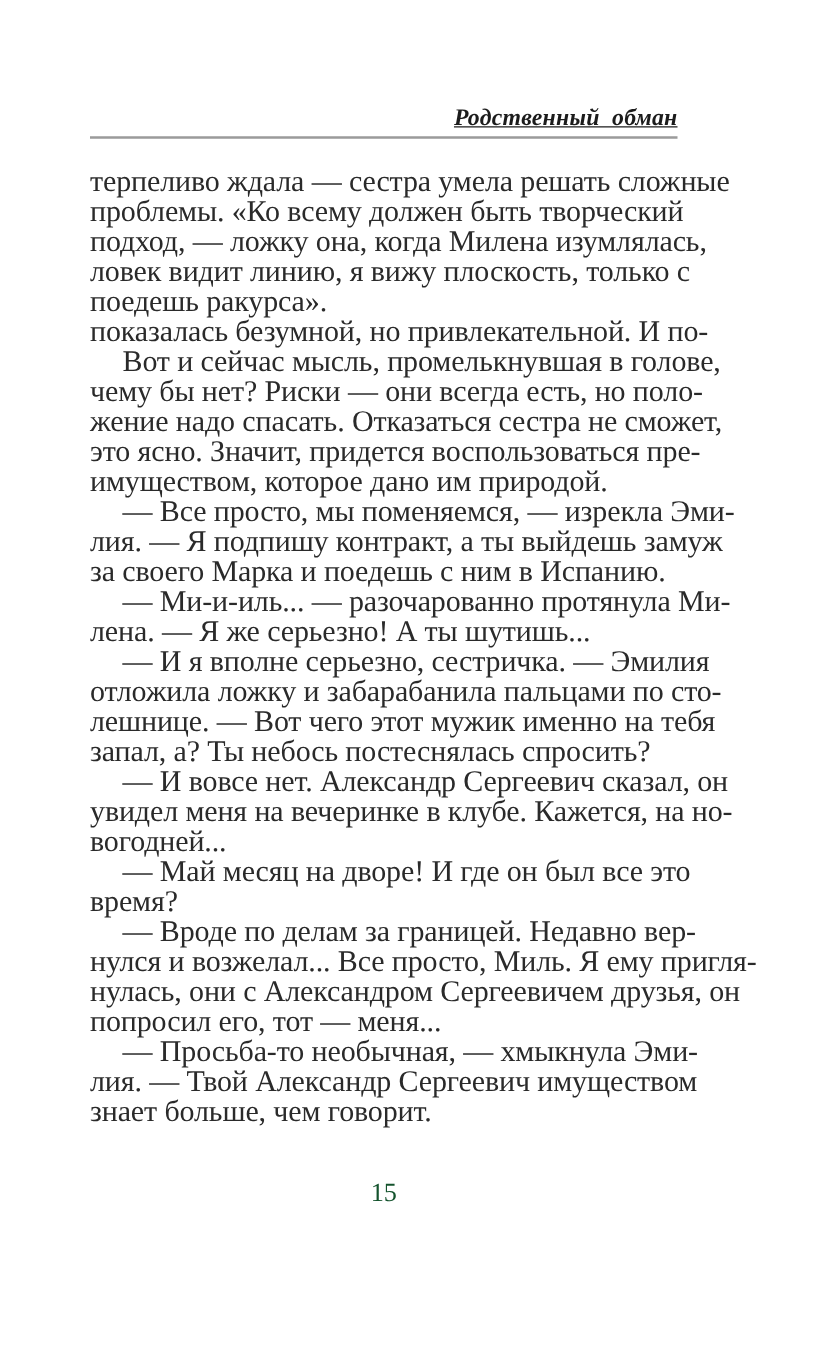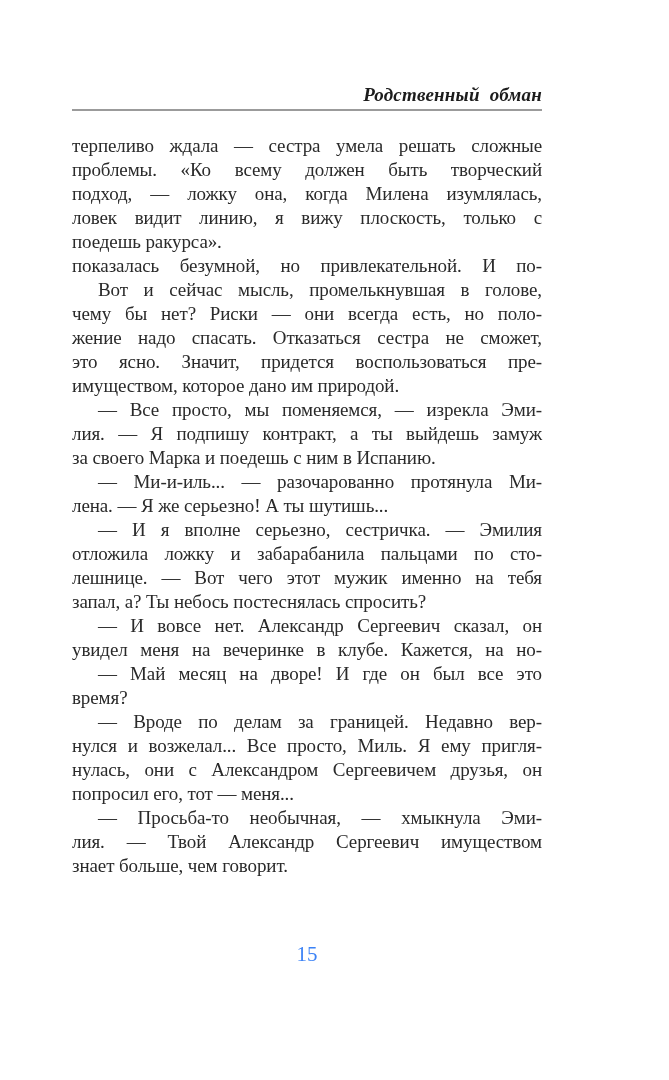--- a/index.html
+++ b/index.html
@@ -27,35 +27,36 @@
     top: 84px;
     left: 0;
     width: 100%;
     text-align: right;
     font-size: 19px;
     font-weight: bold;
     font-style: italic;
     color: #1c1c1c;
     word-spacing: 5px;
     letter-spacing: 0.2px;
+    text-decoration: underline;
   }
   .head-rule {
     position: absolute;
     top: 109px;
     left: 0;
     width: 100%;
     height: 0;
     border-top: 2px solid #9b9b9b;
   }
   .body-text {
     position: absolute;
     top: 134px;
     left: 0;
     width: 100%;
-    font-size: 19px;
+    font-size: 24px;
     line-height: 24px;
     letter-spacing: -0.1px;
   }
   .body-text .line {
     text-align: justify;
     text-align-last: justify;
     white-space: nowrap;
   }
   .body-text .line.last {
     text-align-last: auto;
@@ -64,21 +65,21 @@
   .body-text .line.indent {
     padding-left: 26px;
   }
   .page-number {
     position: absolute;
     top: 942px;
     left: 0;
     width: 100%;
     text-align: center;
     font-size: 21px;
-    color: #3b82f6;
+    color: #14532d;
   }
 </style>
 </head>
 <body>
 
 <div class="page">
   <div class="column">
     <div class="running-head">Родственный обман</div>
     <div class="head-rule"></div>
     <div class="body-text">
@@ -97,20 +98,21 @@
         <div class="line">лия. — Я подпишу контракт, а ты выйдешь замуж</div>
         <div class="line last">за своего Марка и поедешь с ним в Испанию.</div>
         <div class="line indent">— Ми-и-иль... — разочарованно протянула Ми-</div>
         <div class="line last">лена. — Я же серьезно! А ты шутишь...</div>
         <div class="line indent">— И я вполне серьезно, сестричка. — Эмилия</div>
         <div class="line">отложила ложку и забарабанила пальцами по сто-</div>
         <div class="line">лешнице. — Вот чего этот мужик именно на тебя</div>
         <div class="line last">запал, а? Ты небось постеснялась спросить?</div>
         <div class="line indent">— И вовсе нет. Александр Сергеевич сказал, он</div>
         <div class="line">увидел меня на вечеринке в клубе. Кажется, на но-</div>
+        <div class="line last">вогодней...</div>
         <div class="line indent">— Май месяц на дворе! И где он был все это</div>
         <div class="line last">время?</div>
         <div class="line indent">— Вроде по делам за границей. Недавно вер-</div>
         <div class="line">нулся и возжелал... Все просто, Миль. Я ему пригля-</div>
         <div class="line">нулась, они с Александром Сергеевичем друзья, он</div>
         <div class="line last">попросил его, тот — меня...</div>
         <div class="line indent">— Просьба-то необычная, — хмыкнула Эми-</div>
         <div class="line">лия. — Твой Александр Сергеевич имуществом</div>
         <div class="line last">знает больше, чем говорит.</div>
       </div>

